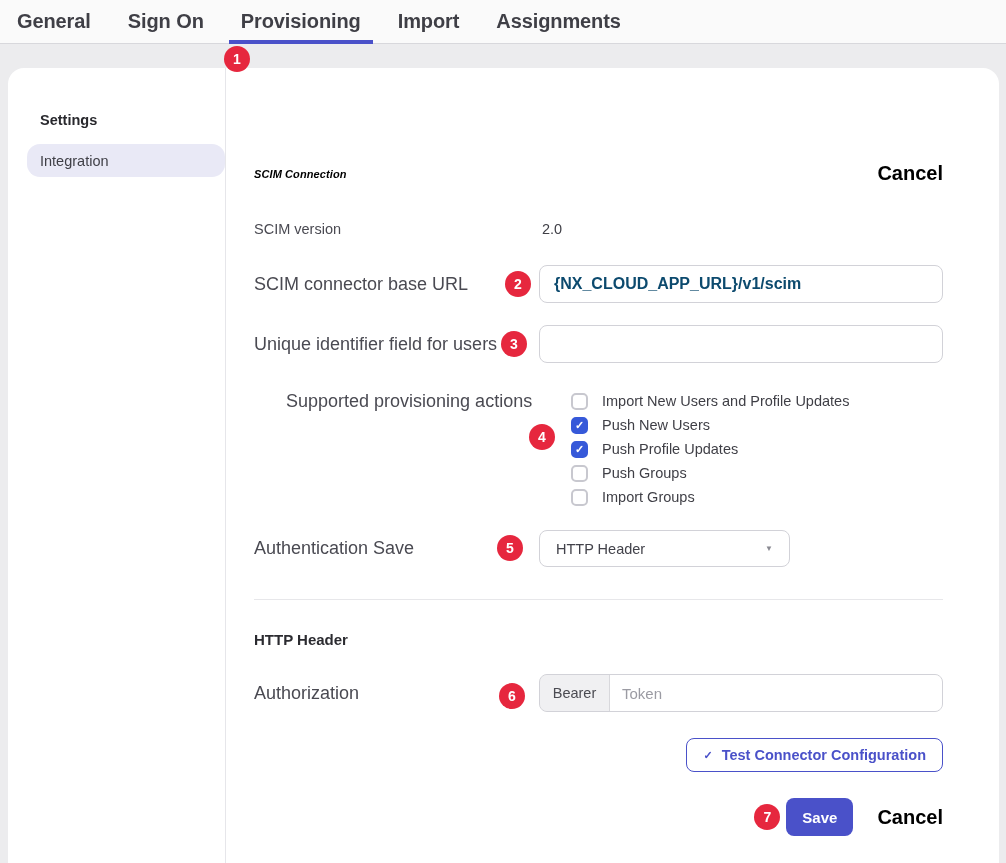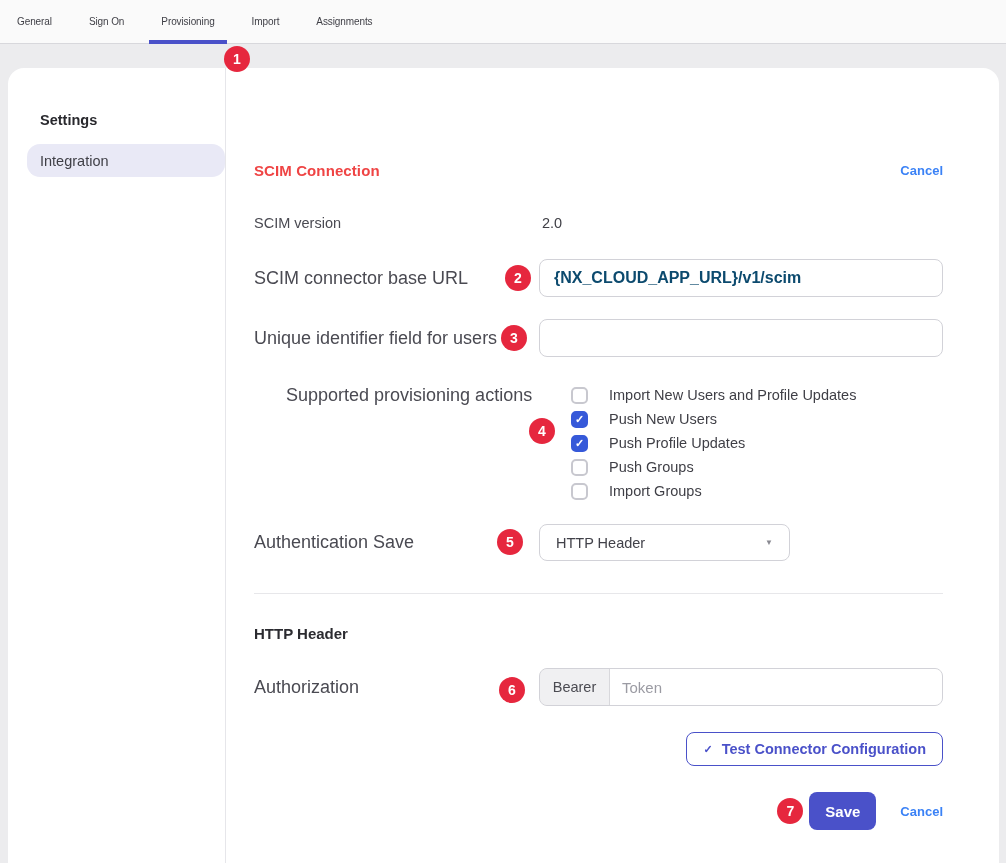--- a/index.html
+++ b/index.html
@@ -14,21 +14,21 @@
 
   
   .tab-bar {
     height:44px; background:#fafafa;
     border-bottom:1px solid #d8d8dc;
     display:flex; align-items:stretch; padding-left:5px;
   }
   .tab {
     display:flex; align-items:center;
     padding:0 12px; margin-right:13px;
-    font-size:10px; font-weight:400; color:#3f3f46;
+    font-size:20px; font-weight:700; color:#3f3f46;
     position:relative; cursor:pointer; letter-spacing:-0.1px;
   }
   .tab.active::after {
     content:""; position:absolute; left:0; right:0; bottom:-1px;
     height:4px; background:#4a51c9;
   }
 
   
   .badge {
     width:26px; height:26px; border-radius:50%;
@@ -57,22 +57,22 @@
     margin-left:19px; height:33px;
     display:flex; align-items:center; padding-left:13px;
     font-size:14.5px; color:#3f3f46; cursor:pointer;border-radius:13px;
   }
   .sidebar-item.selected { background:#e9e9f6; }
 
   
   .main { flex:1; padding:94px 56px 0 28px; }
 
   .title-row { display:flex; justify-content:space-between; align-items:center; }
-  .page-title { font-size:15px; font-weight:700; color:#ef4444; letter-spacing:0.1px; }
-  .link { color:#3b82f6; font-weight:700; font-size:13px; cursor:pointer; text-decoration:none; }
+  .page-title { font-size:11px; font-weight:700; color:#000000; letter-spacing:0.1px;font-style:italic; }
+  .link { color:#000000; font-weight:700; font-size:20px; cursor:pointer; text-decoration:none; }
 
   .form-row { display:grid; grid-template-columns:285px 1fr; align-items:center; }
   .form-row.top { align-items:start;margin-left:32px; }
   .form-label { font-size:18px; color:#4a4a52; }
   .field { position:relative; }
 
   .row-version   { margin-top:36px; }
   .row-version .form-label, .plain-value { font-size:14.5px; }
   .plain-value { color:#3f3f46; padding-left:3px; }
 
@@ -97,21 +97,21 @@
   ::placeholder { color:#9b9ba3; opacity:1; }
 
   
   #badge-2 { left:-34px; top:6px; }
   #badge-3 { left:-38px; top:6px; }
   #badge-4 { left:-42px; top:35px; }
   #badge-5 { left:-42px; top:5px; }
   #badge-6 { left:-40px; top:9px; }
 
   
-  .cb-row { display:flex; align-items:center; height:24px; gap:21px; cursor:pointer; }
+  .cb-row { display:flex; align-items:center; height:24px; gap:14px; cursor:pointer; }
   .cb {
     width:17px; height:17px; flex-shrink:0;
     border:2px solid #c8c8cf; border-radius:5px; background:#fff;
     display:flex; align-items:center; justify-content:center;
   }
   .cb.checked { background:#3659d9; border-color:#3659d9; }
   .cb .tick { color:#fff; font-size:11px; font-weight:700; line-height:1; }
   .cb-label { font-size:14.5px; color:#3f3f46; }
 
   

